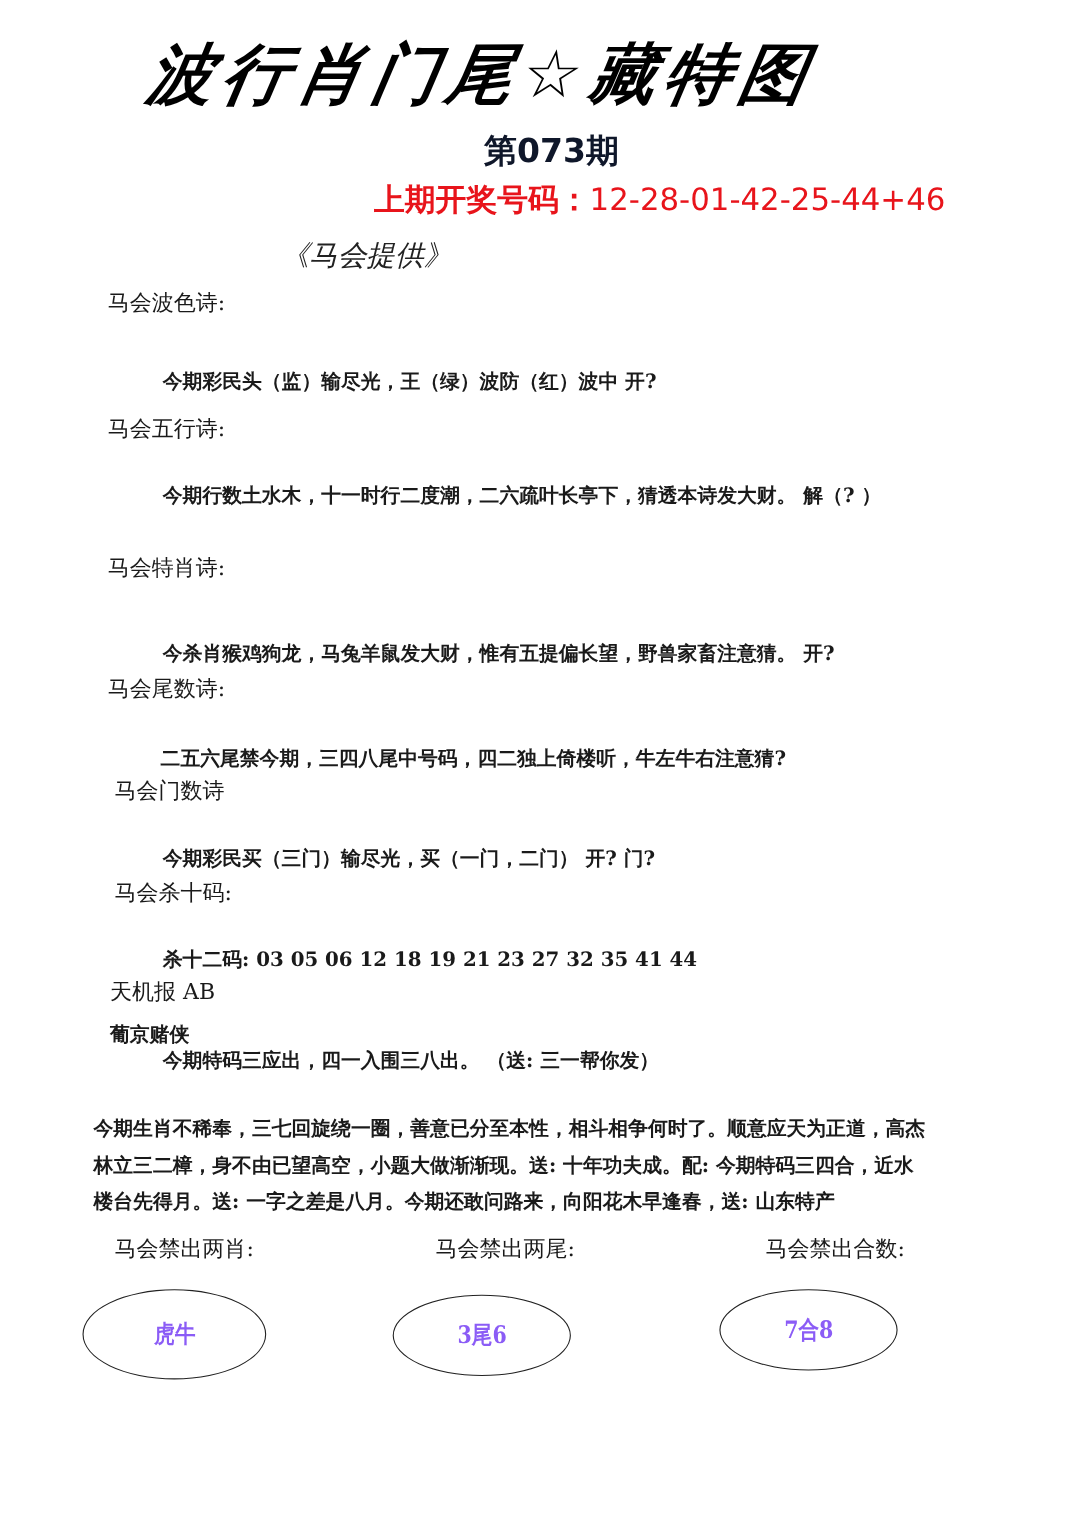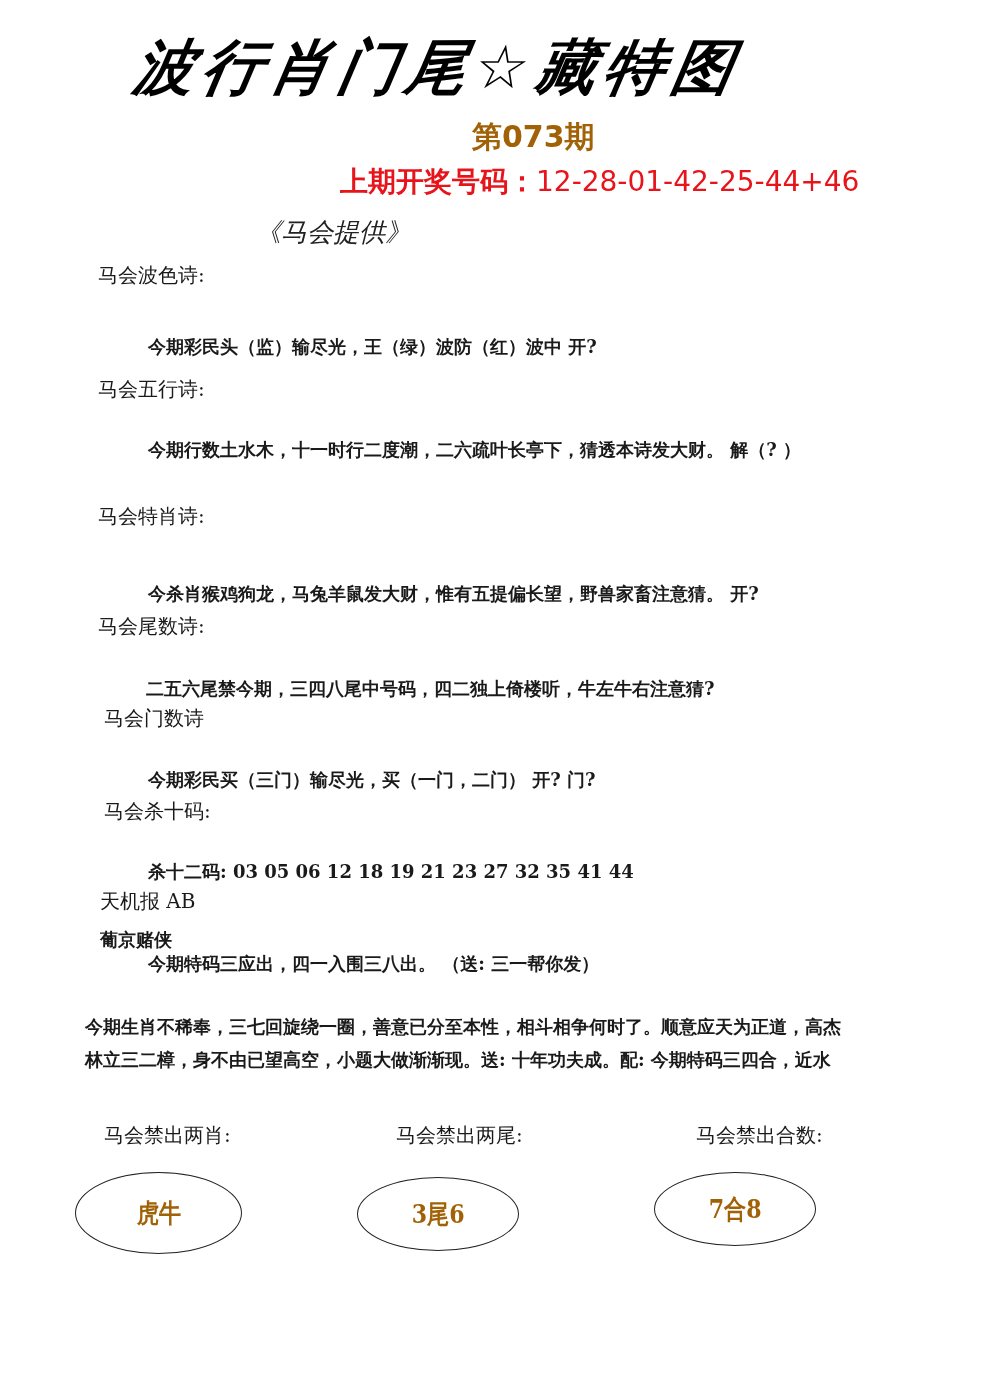--- a/index.html
+++ b/index.html
@@ -1,26 +1,26 @@
 <!DOCTYPE html>
 <html><head>
 <meta charset="utf-8">
 <style>
   html, body { margin:0; padding:0; background:#ffffff; }
   body { width:981px; height:1388px; position:relative; overflow:hidden; color:#111; font-family:"DejaVu Serif", serif; }
   .abs { position:absolute; white-space:nowrap; }
   .title { left:135px; top:28px; font-family:"DejaVu Sans", sans-serif; font-weight:bold; font-style:italic; font-size:60px; letter-spacing:8px; transform:skewX(-10deg); color:#000; }
-  .issue { left:440px; top:117px; font-family:"DejaVu Sans", sans-serif; font-weight:bold; font-size:30px; color:#a16207;margin-left:32px; }
+  .issue { left:440px; top:117px; font-family:"DejaVu Sans", sans-serif; font-weight:bold; font-size:30px; color:#0f172a; }
   .last-draw { left:340px; top:163px; font-family:"DejaVu Sans", sans-serif; font-size:28px; color:#e8141b; }
   .last-draw .lbl { font-weight:bold; }
   .provider { left:255px; top:215px; font-size:26px; color:#222;font-style:italic; }
   .heading { left:70px; font-size:20px; color:#1a1a1a;margin-left:28px; }
   .verse { font-size:18px; font-weight:bold; color:#1a1a1a; }
   .para { left:72px; font-size:18px; font-weight:bold; line-height:33px; color:#1a1a1a; white-space:normal; width:870px; }
-  .oval { position:absolute; border:1.6px solid #222; border-radius:50%; display:flex; align-items:center; justify-content:center; font-weight:bold; font-size:26px; color:#a16207;text-align:center; }
+  .oval { position:absolute; border:1.6px solid #222; border-radius:50%; display:flex; align-items:center; justify-content:center; font-weight:bold; font-size:22px; color:#8b5cf6;text-align:center; }
   .oval span { transform:scaleX(0.85); display:inline-block; }
 </style>
 </head>
 <body>
 
 <div class="abs title">波行肖门尾☆藏特图</div>
 <div class="abs issue">第073期</div>
 <div class="abs last-draw">
   <span class="lbl">上期开奖号码：</span><span>12-28-01-42-25-44+46</span>
 </div>
@@ -44,20 +44,21 @@
 <div class="abs heading" style="left:76px; top:798px;">马会杀十码:</div>
 <div class="abs verse" style="left:148px; top:860px;">杀十二码: 03 05 06 12 18 19 21 23 27 32 35 41 44</div>
 
 <div class="abs heading" style="left:72px; top:888px;">天机报 AB</div>
 <div class="abs verse" style="left:148px; top:952px;">今期特码三应出，四一入围三八出。 （送: 三一帮你发）</div>
 
 <div class="abs heading" style="left:72px; top:928px; font-weight:bold; font-size:18px;">葡京赌侠</div>
 <div class="abs para" style="top:1010px;margin-left:13px;">
   <div>今期生肖不稀奉，三七回旋绕一圈，善意已分至本性，相斗相争何时了。顺意应天为正道，高杰</div>
   <div>林立三二樟，身不由已望高空，小题大做渐渐现。送: 十年功夫成。配: 今期特码三四合，近水</div>
+  <div>楼台先得月。送: 一字之差是八月。今期还敢问路来，向阳花木早逢春，送: 山东特产</div>
 </div>
 
 <div class="abs heading" style="left:76px; top:1122px;">马会禁出两肖:</div>
 <div class="abs heading" style="left:368px; top:1122px;">马会禁出两尾:</div>
 <div class="abs heading" style="left:668px; top:1122px;">马会禁出合数:</div>
 
 <div class="oval" style="left:75px; top:1172px; width:165px; height:80px;">
   <span>虎牛</span>
 </div>
 <div class="oval" style="left:357px; top:1177px; width:160px; height:72px;">

